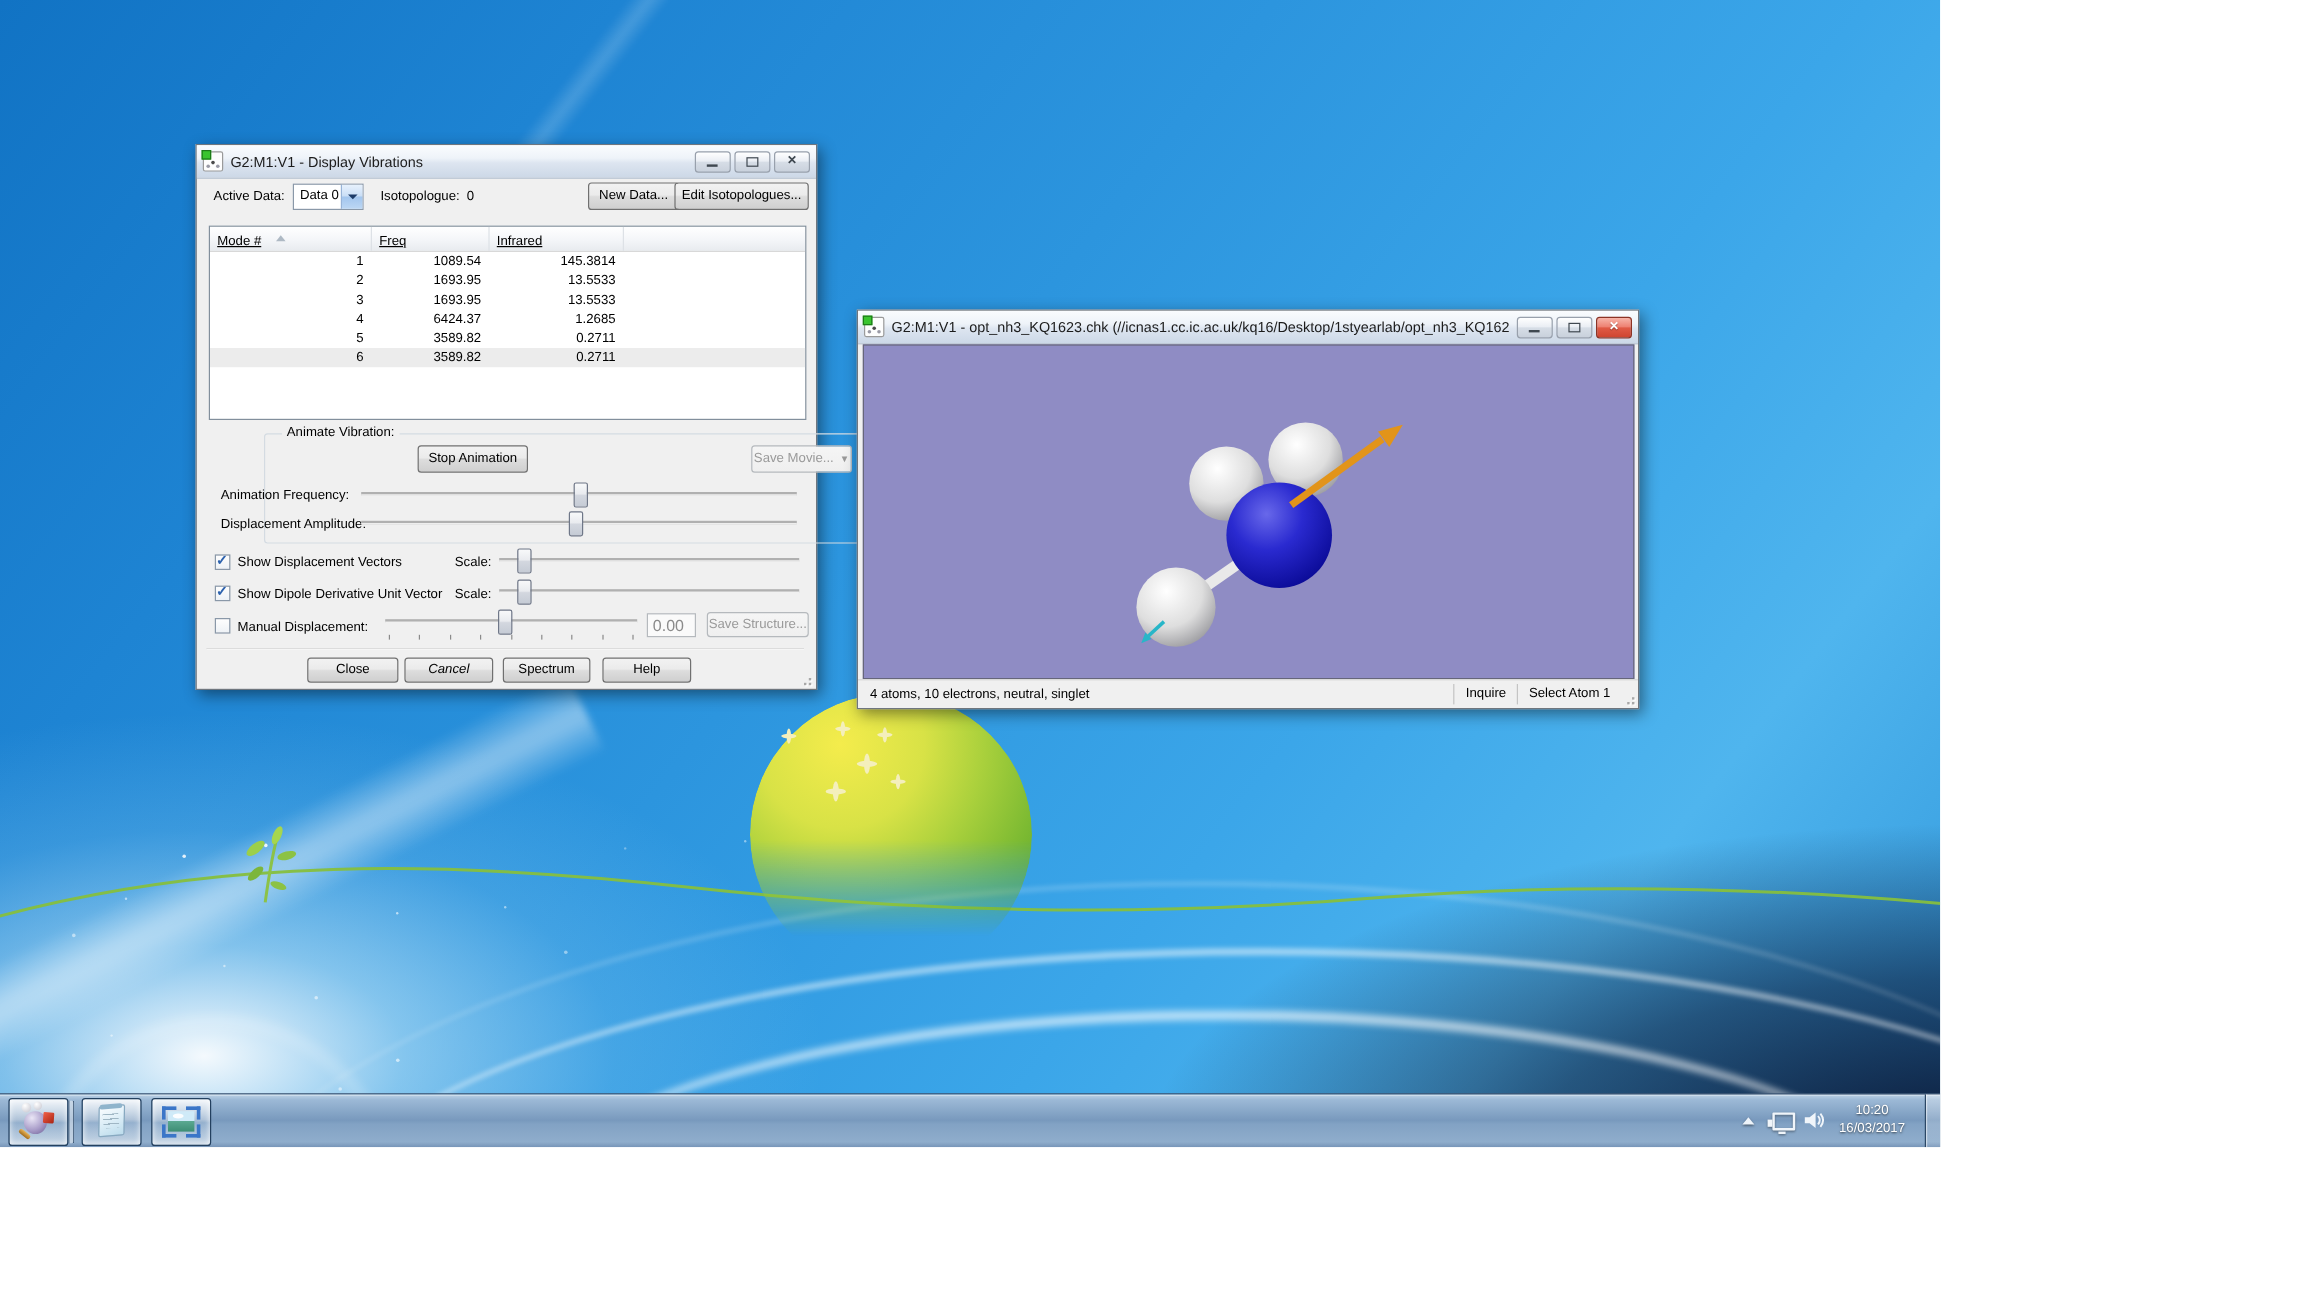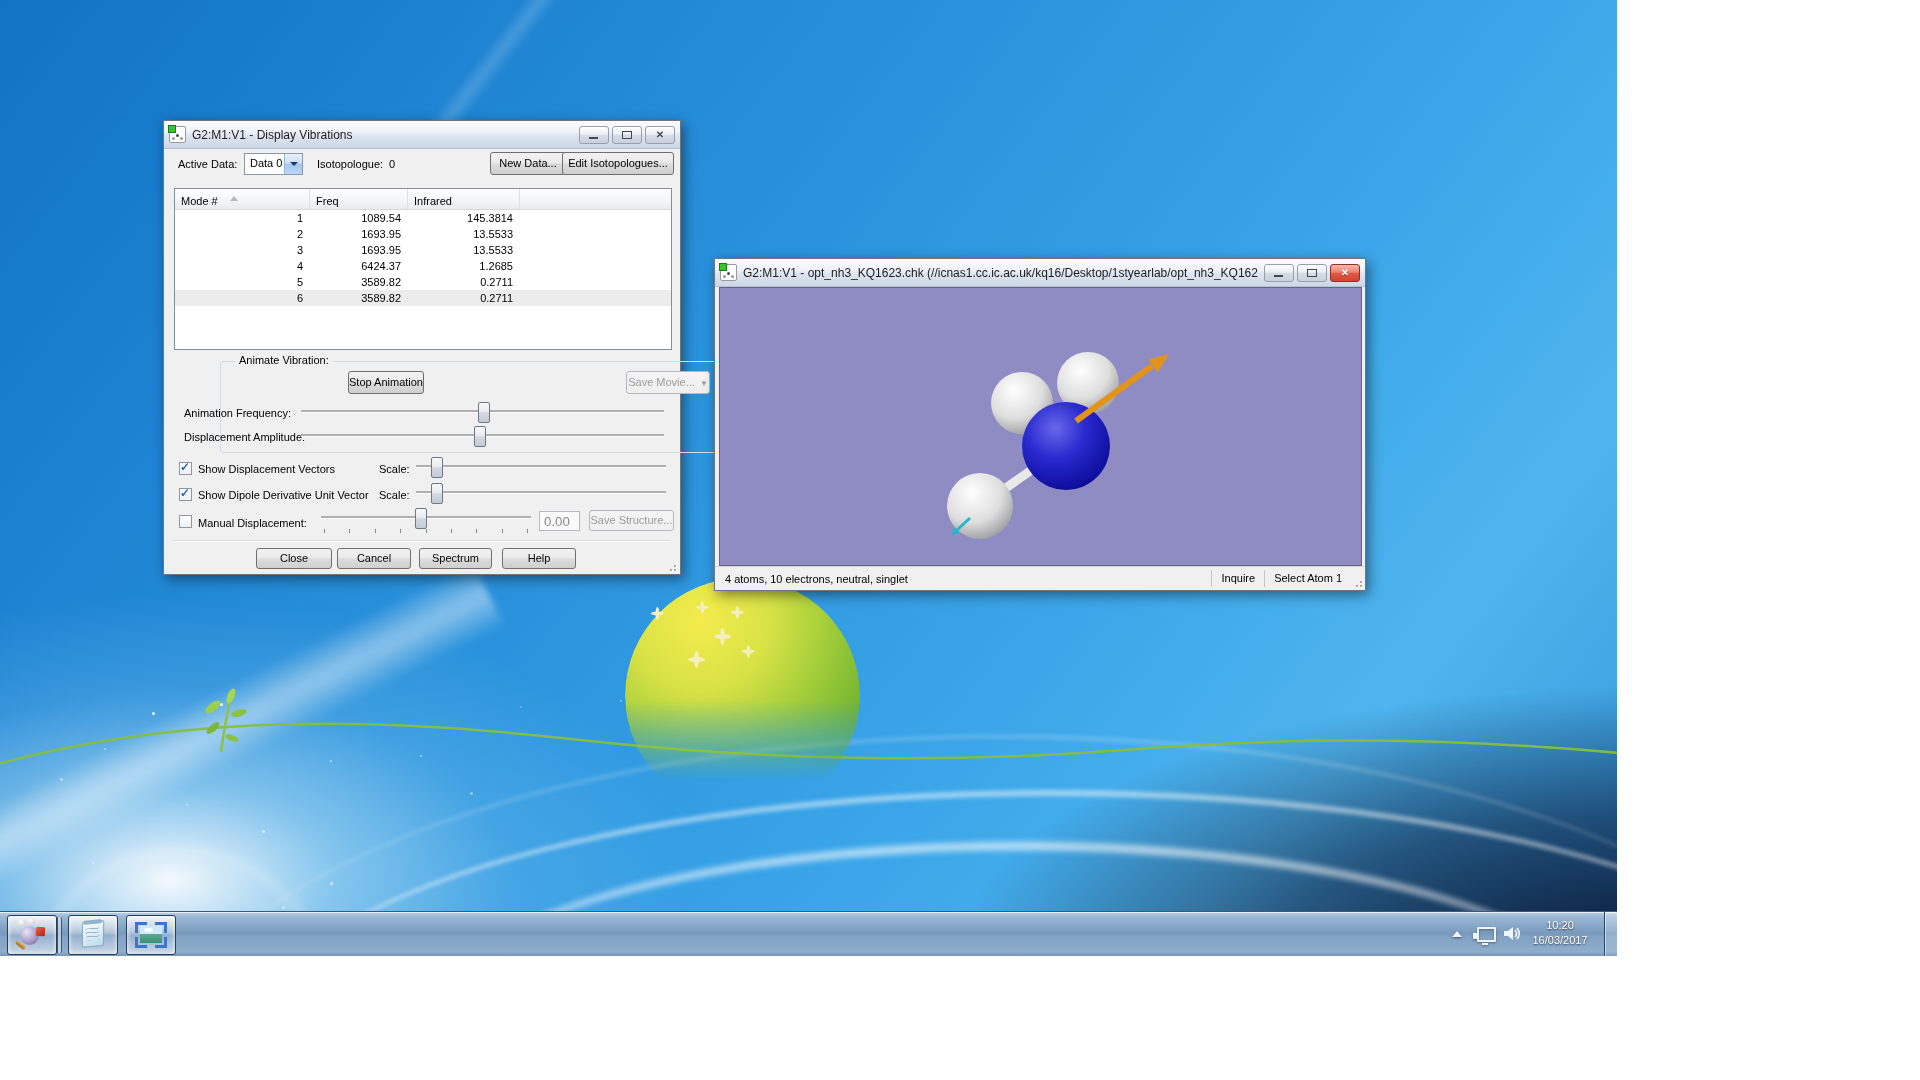--- a/index.html
+++ b/index.html
@@ -74,21 +74,21 @@
   .groupbox{position:absolute;border:1px solid #d4dbe2;border-radius:3px;}
   .groupbox .glabel{position:absolute;top:-8px;left:14px;background:#f0f0f0;padding:0 4px;}
   .sep{position:absolute;height:1px;background:#dcdcdc;border-bottom:1px solid #fdfdfd;}
   .grip{position:absolute;right:4px;bottom:3px;width:10px;height:10px;}
   .grip i{position:absolute;width:2px;height:2px;background:#a8a8a8;box-shadow:1px 1px 0 #fff;}
   .num-input{position:absolute;border:1px solid #b5b9bd;background:#fafafa;color:#8b8b8b;padding:3px 4px;box-sizing:border-box;}
 
   
   .vtable{position:absolute;left:10px;top:40px;width:496px;height:160px;border:1px solid #828f9c;background:#fff;overflow:hidden;}
   .vhead{display:flex;height:20px;background:linear-gradient(#ffffff,#f3f5f8 58%,#e8ebef);border-bottom:1px solid #d8d8d8;}
-  .vhead .hc{border-right:1px solid #dde1e6;padding:3px 0 0 6px;box-sizing:border-box;display:flex;align-items:center;gap:12px;}
+  .vhead .hc{border-right:1px solid #dde1e6;padding:3px 0 0 6px;box-sizing:border-box;display:flex;align-items:center;gap:12px;text-decoration:underline;}
   .sort-asc{width:0;height:0;border-left:4px solid transparent;border-right:4px solid transparent;border-bottom:5px solid #aeb9c4;margin-top:-4px;}
   .vrow{display:flex;height:16px;line-height:16px;}
   .vrow.selected{background:#ececec;}
   .vrow .c{box-sizing:border-box;text-align:right;padding-right:7px;}
   .col1{width:135px;} .col2{width:98px;} .col3{width:112px;}
 
   
   .viewport{position:absolute;left:4px;top:28px;width:641px;height:277px;background:#8f8cc4;border:1px solid #66667a;}
   .statusbar{position:absolute;left:0;bottom:0;width:100%;height:24px;background:#f0f0f0;border-top:1px solid #d6d6d6;
     display:flex;align-items:center;box-sizing:border-box;padding-left:10px;}
@@ -271,21 +271,21 @@
         <div class="vrow selected">
           <span class="c col1">6</span>
           <span class="c col2">3589.82</span>
           <span class="c col3">0.2711</span>
         </div>
       </div>
 
       <div class="groupbox" style="left:8px;top:213px;width:498px;height:90px;margin-left:48px;">
         <span class="glabel">Animate Vibration:</span>
       </div>
-      <div class="btn" style="left:184px;top:223px;width:76px;">Stop Animation</div>
+      <div class="btn" style="left:184px;top:223px;width:92px;">Stop Animation</div>
       <div class="btn disabled" style="left:424px;top:223px;width:84px;margin-left:38px;">
         <span>Save Movie...</span>
         <span style="font-size:8px;margin-left:2px;">▼</span>
       </div>
 
       <span class="lbl" style="left:20px;top:259px;">Animation Frequency:</span>
       <div class="slider" style="left:137px;top:254px;width:363px;">
         <span class="track"></span>
         <span class="thumb" style="left:50%;"></span>
       </div>
@@ -328,21 +328,21 @@
           <i></i>
           <i></i>
           <i></i>
       </div>
       <input class="num-input" style="left: 375px; top: 363px; width: 41px; height: 20px;" disabled="" value="0.00">
       <div class="btn small disabled" style="left:425px;top:362px;width:85px;">Save Structure...</div>
 
       <div class="sep" style="left:8px;top:392px;width:498px;"></div>
 
       <div class="btn small" style="left:92px;top:400px;width:76px;">Close</div>
-      <div class="btn small" style="left:173px;top:400px;width:74px;">Cancel</div>
+      <div class="btn small" style="left:173px;top:400px;width:74px;font-style:italic;">Cancel</div>
       <div class="btn small" style="left:255px;top:400px;width:73px;">Spectrum</div>
       <div class="btn small" style="left:338px;top:400px;width:74px;">Help</div>
 
       <div class="grip">
         <i style="right:0;bottom:0;"></i>
           <i style="right:4px;bottom:0;"></i>
           <i style="right:0;bottom:4px;"></i>
       </div>
     </div>
   </div>

